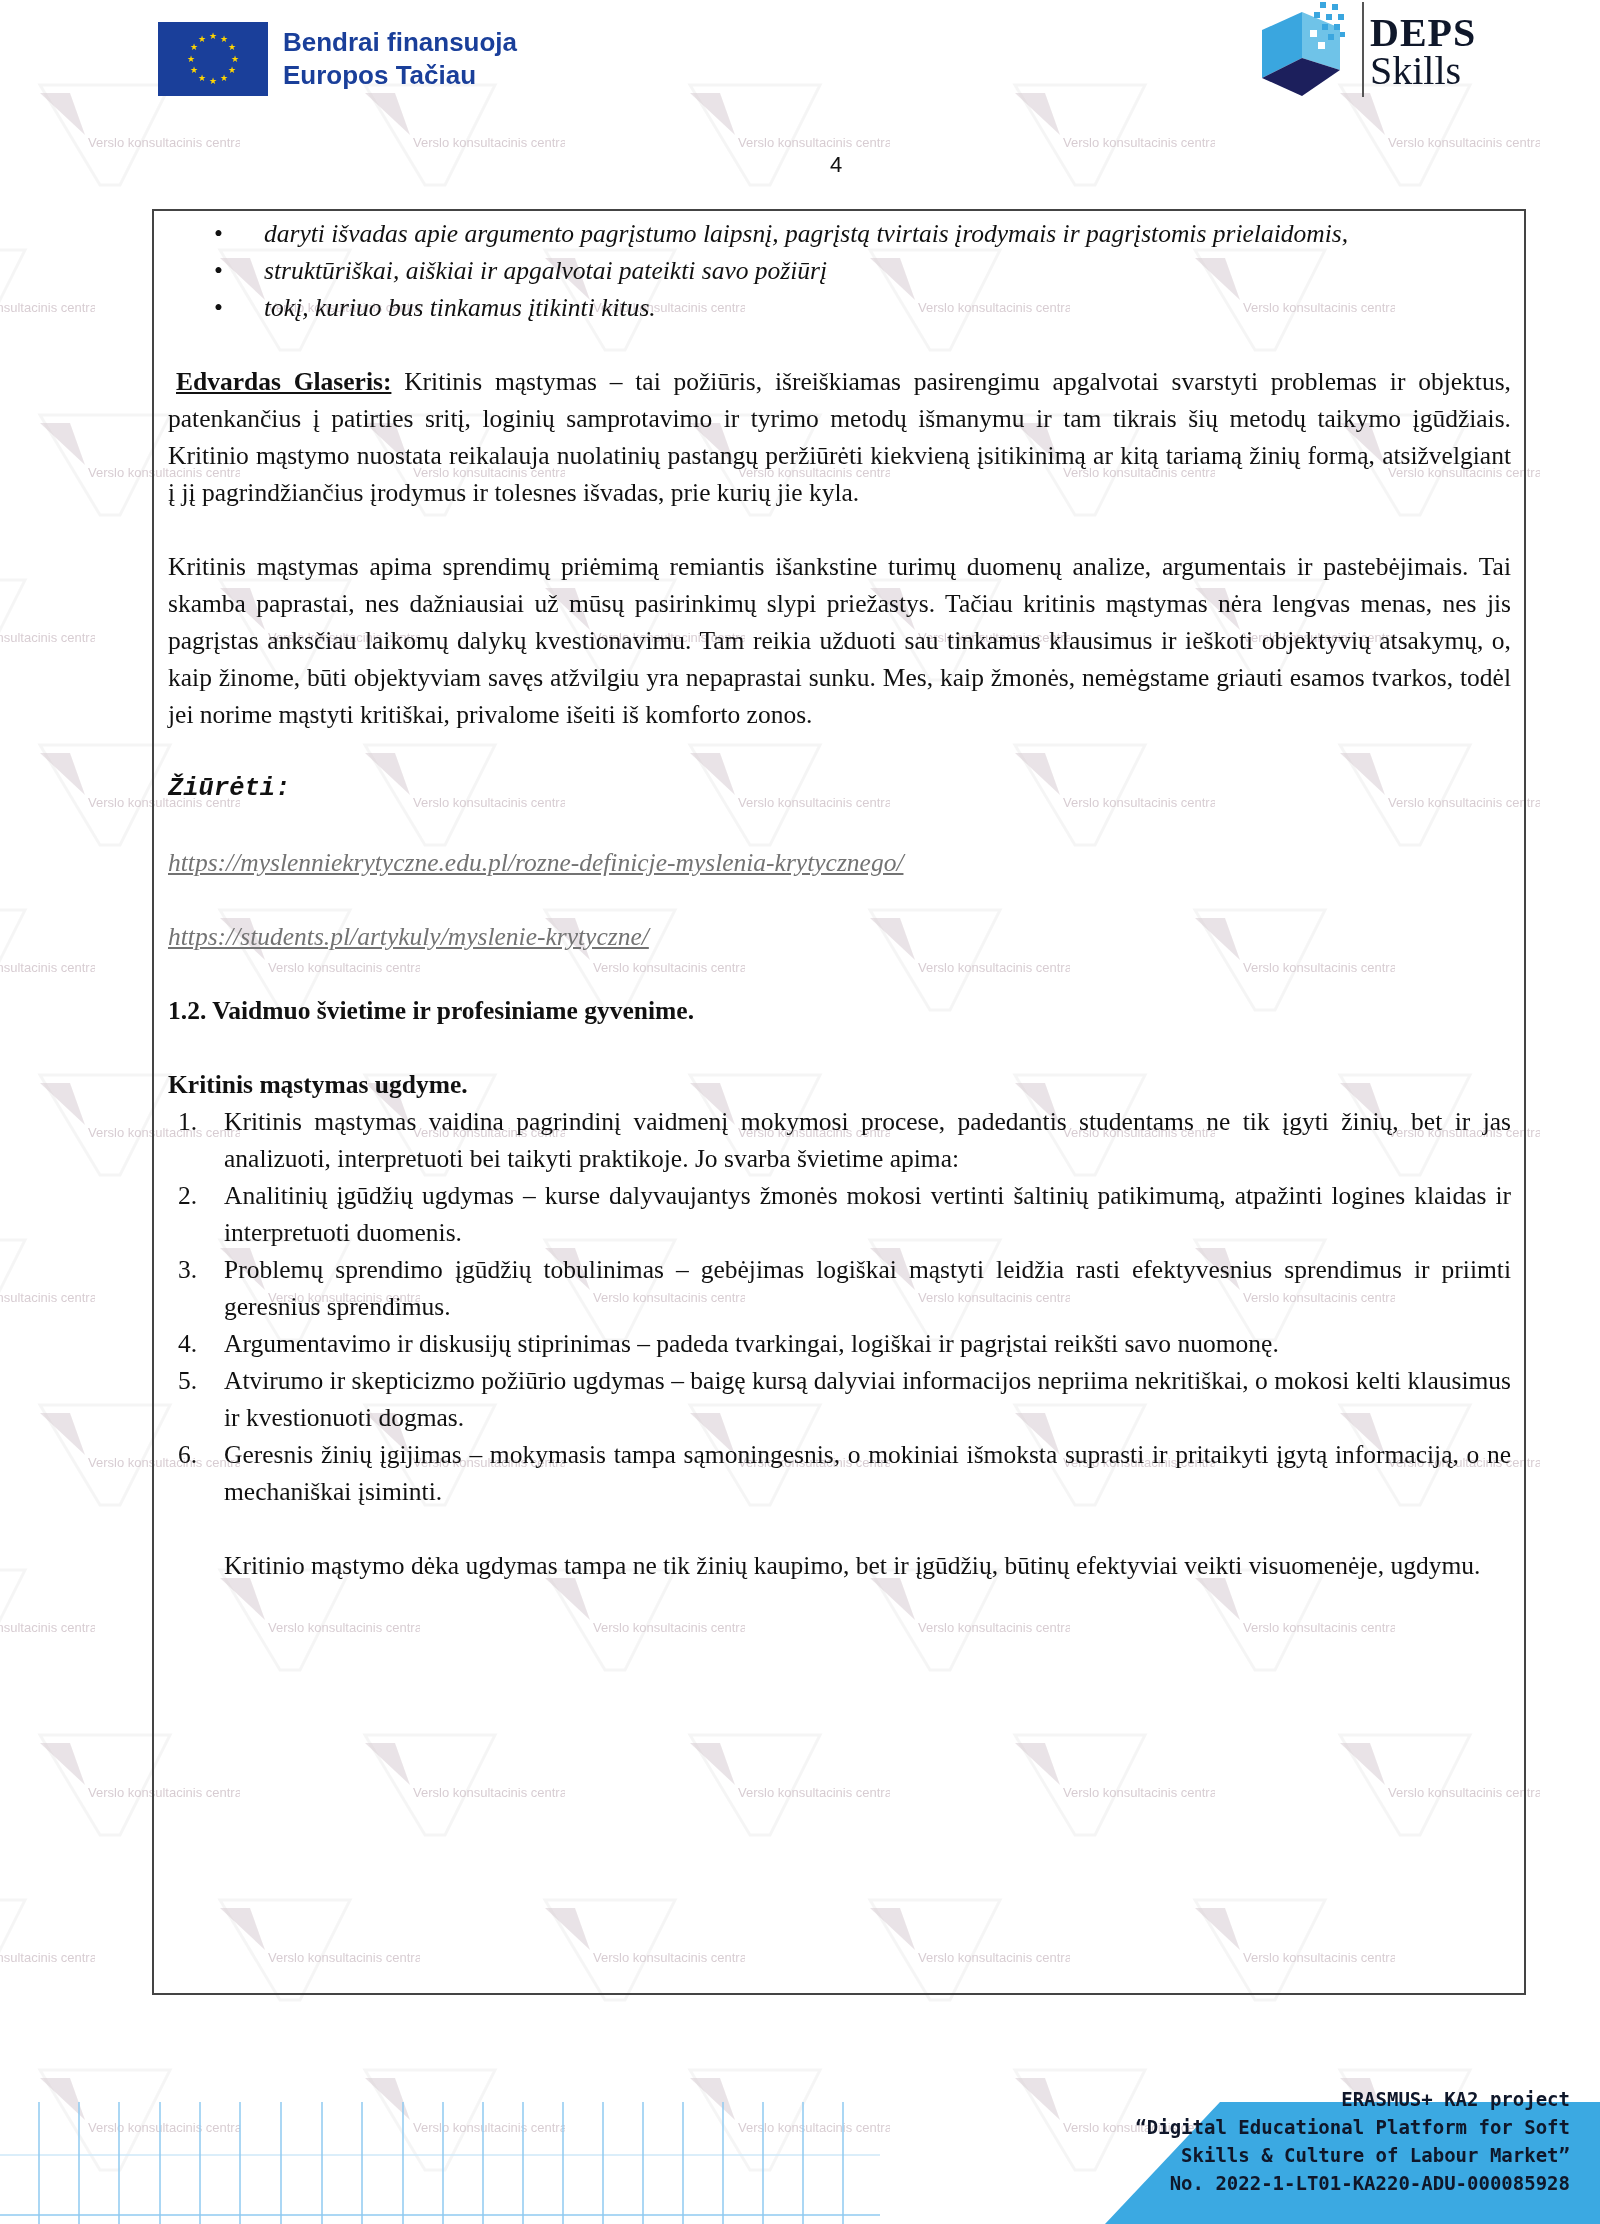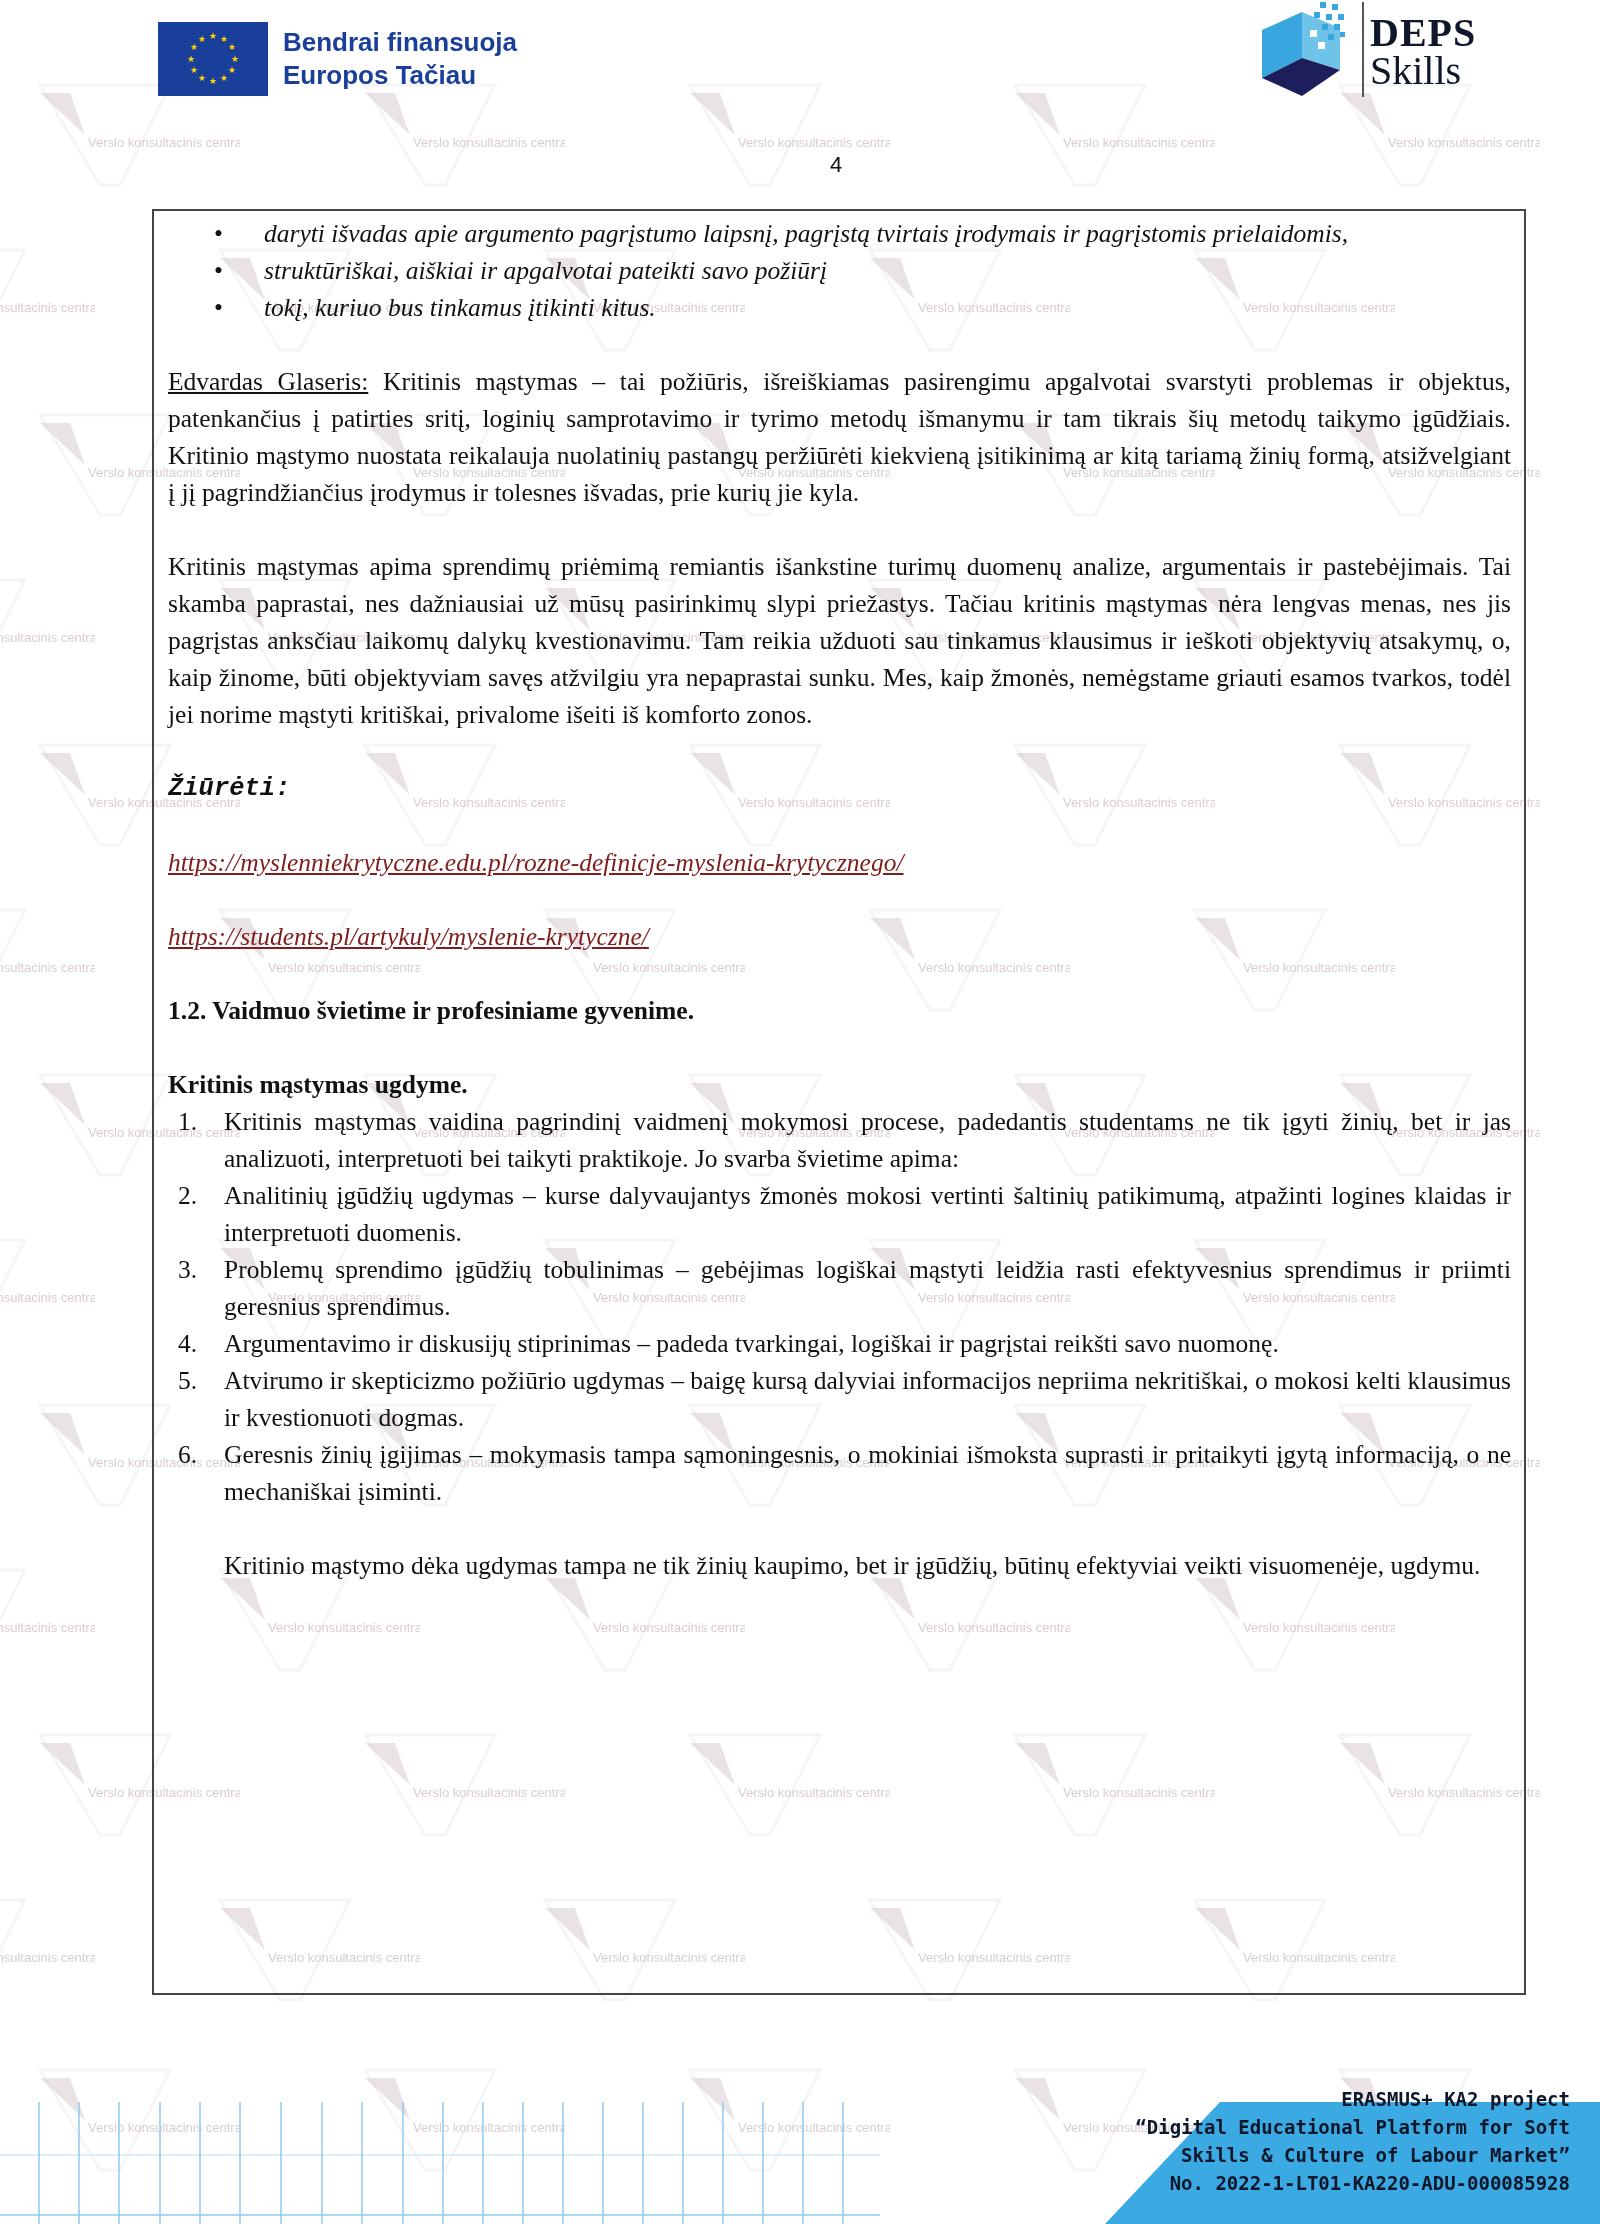--- a/index.html
+++ b/index.html
@@ -26,23 +26,23 @@
 
   
   .content-box { position: absolute; left: 152px; top: 209px; width: 1374px; height: 1786px; border: 2px solid #444; z-index: 1; background: transparent; }
   .inner { position: absolute; left: 14px; top: 0; width: 1343px; font-size: 25.5px; line-height: 37px; }
 
   .bullets { list-style: none; padding-left: 0; margin-top: 4px; }
   .bullets li { position: relative; padding-left: 96px; font-style: italic; }
   .bullets li::before { content: "\2022"; position: absolute; left: 46px; font-style: normal; }
 
   p.para { text-align: justify; }
-  .author { font-weight: normal; text-decoration: underline; }
+  .author { font-weight: bold; text-decoration: underline; margin-left: 8px; }
   .heading-it { font-weight: bold; font-style: italic; }
-  .link { color: #7f1d1d; text-decoration: underline; font-style: italic; display: block; }
+  .link { color: #737373; text-decoration: underline; font-style: italic; display: block; }
   .h-bold { font-weight: bold; }
 
   ol.num { list-style: none; padding-left: 0; }
   ol.num li { position: relative; padding-left: 56px; text-align: justify; }
   ol.num li .n { position: absolute; left: 10px; }
   .indented { padding-left: 56px; text-align: justify; }
 
   
   .grid { position: absolute; left: 0; top: 2040px; width: 880px; height: 184px; z-index: 1; }
   .grid svg { width: 100%; height: 100%; }

